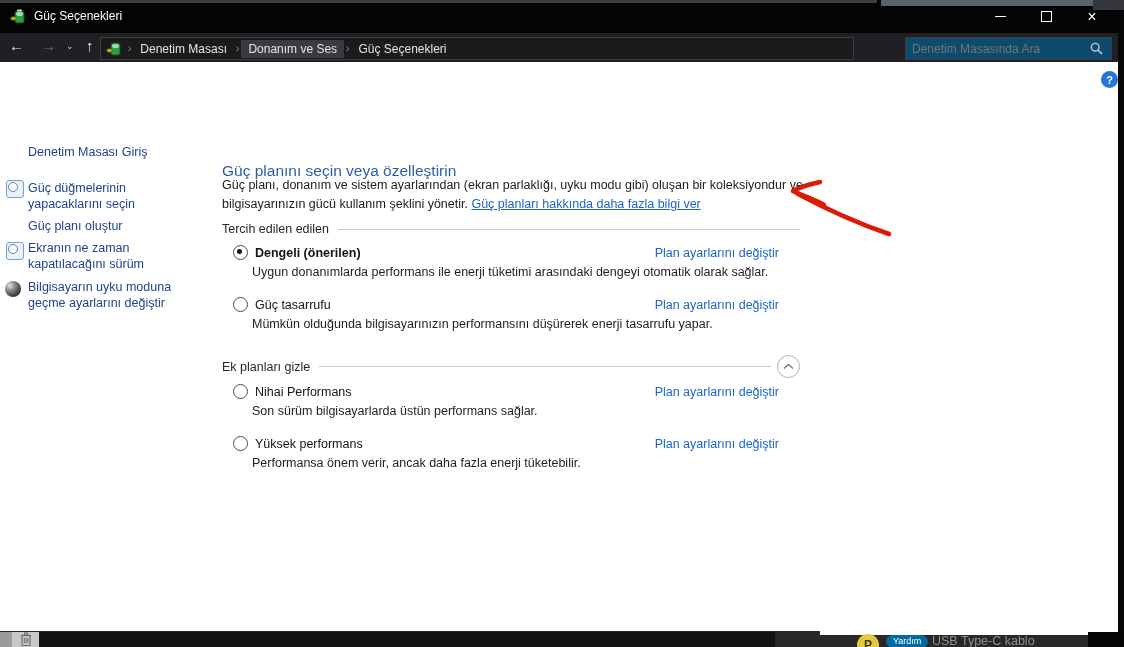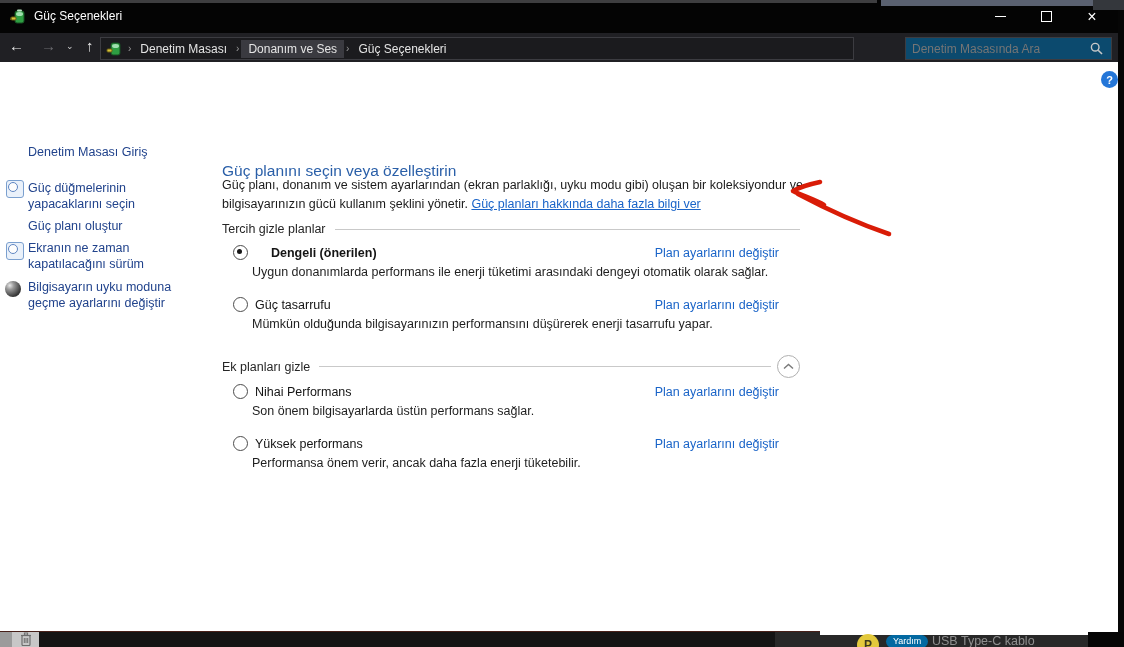--- a/index.html
+++ b/index.html
@@ -164,25 +164,25 @@
     <div class="side-link" style="left:28px;top:179px;width:152px;">Ekranın ne zaman kapatılacağını sürüm</div>
     <div class="side-icon icon-screenclock" style="left:6px;top:180px;"></div>
     <div class="side-link" style="left:28px;top:218px;width:172px;">Bilgisayarın uyku moduna geçme ayarlarını değiştir</div>
     <div class="side-icon icon-sphere" style="left:5px;top:219px;"></div>
     <div class="side-gray" style="left:28px;top:577px;">Ayrıca bkz.</div>
 
     <div class="page-title">Güç planını seçin veya özelleştirin</div>
     <div class="intro"><span>Güç planı, donanım ve sistem ayarlarından (ekran parlaklığı, uyku modu gibi) oluşan bir koleksiyondur ve bilgisayarınızın gücü kullanım şeklini yönetir. </span><a>Güç planları hakkında daha fazla bilgi ver</a></div>
 
     <div class="group-hdr" style="top:160px;">
-      <span class="group-label">Tercih gizle planlar</span>
+      <span class="group-label">Tercih edilen edilen</span>
       <span class="group-rule"></span>
     </div>
 
-    <div class="plan-row" style="top:183px;gap:16px;">
+    <div class="plan-row" style="top:183px;">
       <span class="radio selected"></span>
       <span class="plan-name">Dengeli (önerilen)</span>
       <span class="plan-spacer"></span>
       <span class="plan-link">Plan ayarlarını değiştir</span>
     </div>
     <div class="plan-desc" style="top:203px;text-align:right;">Uygun donanımlarda performans ile enerji tüketimi arasındaki dengeyi otomatik olarak sağlar.</div>
 
     <div class="plan-row" style="top:235px;">
       <span class="radio"></span>
       <span class="plan-name" style="font-weight:normal;">Güç tasarrufu</span>
@@ -200,21 +200,21 @@
         </svg>
       </span>
     </div>
 
     <div class="plan-row" style="top:322px;">
       <span class="radio"></span>
       <span class="plan-name" style="font-weight:normal;">Nihai Performans</span>
       <span class="plan-spacer"></span>
       <span class="plan-link">Plan ayarlarını değiştir</span>
     </div>
-    <div class="plan-desc" style="top:342px;">Son önem bilgisayarlarda üstün performans sağlar.</div>
+    <div class="plan-desc" style="top:342px;">Son sürüm bilgisayarlarda üstün performans sağlar.</div>
 
     <div class="plan-row" style="top:374px;">
       <span class="radio"></span>
       <span class="plan-name" style="font-weight:normal;">Yüksek performans</span>
       <span class="plan-spacer"></span>
       <span class="plan-link">Plan ayarlarını değiştir</span>
     </div>
     <div class="plan-desc" style="top:394px;">Performansa önem verir, ancak daha fazla enerji tüketebilir.</div>
   </div>
 

